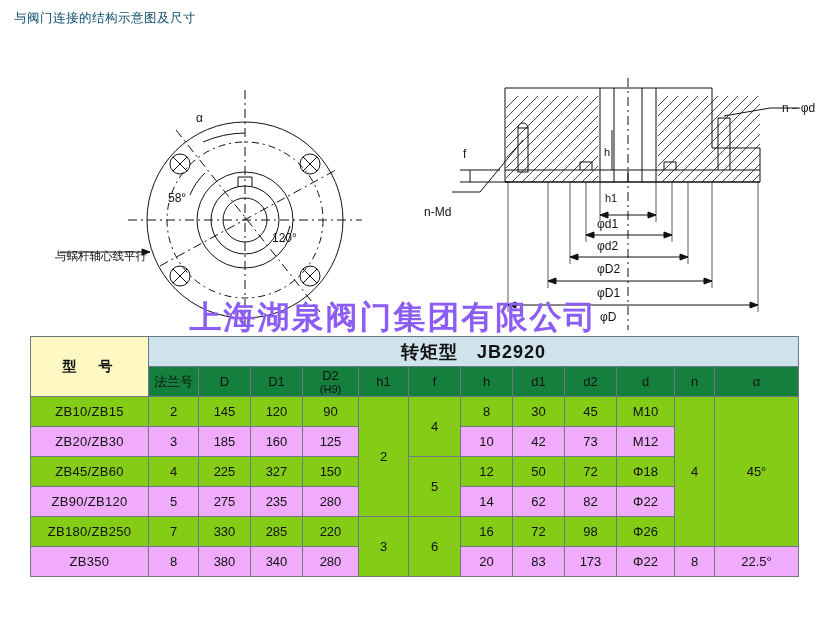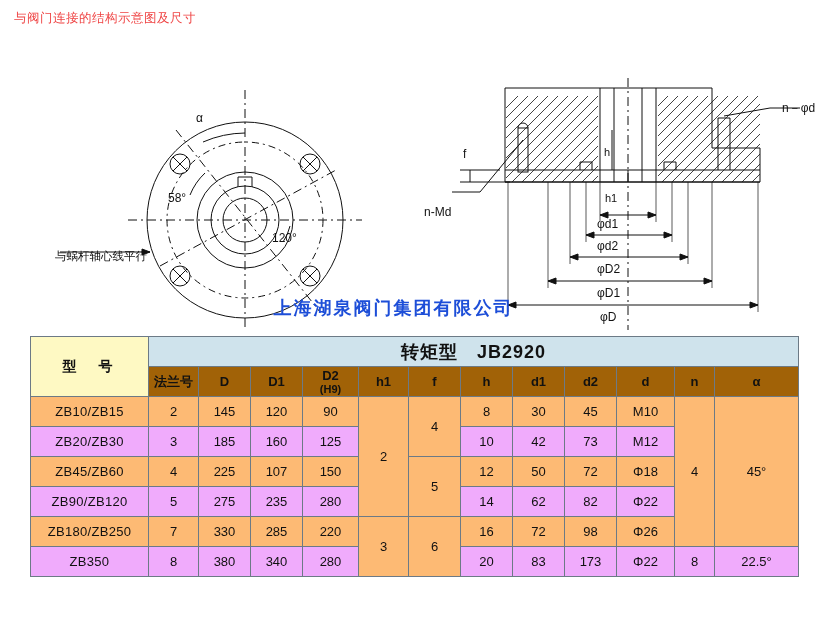--- a/index.html
+++ b/index.html
@@ -13,38 +13,38 @@
     width: 827px;
     height: 633px;
     overflow: hidden;
     background: #ffffff;
   }
   .caption {
     position: absolute;
     left: 14px;
     top: 10px;
     font-size: 12.5px;
-    color: #ef4444;
+    color: #0c4a6e;
     letter-spacing: 0.5px;
   }
   .diagram-area {
     position: absolute;
     left: 0;
     top: 30px;
     width: 827px;
     height: 300px;
   }
   .watermark {
     position: absolute;
     left: 0;
     top: 296px;
     width: 787px;
     text-align: center;
-    font-size: 18px;
-    color: #1d4ed8;
+    font-size: 32px;
+    color: #8b5cf6;
     font-weight: bold;
     letter-spacing: 2px;
     pointer-events: none;
   }
   
   .table-wrap {
     position: absolute;
     left: 30px;
     top: 336px;
     width: 768px;
@@ -57,40 +57,40 @@
     color: #111;
   }
   table.spec th, table.spec td {
     border: 1px solid #6c7a86;
     text-align: center;
     vertical-align: middle;
     padding: 0;
     height: 29px;
   }
   .hdr {
-    background: #a16207;
-    font-weight: bold;
+    background: #15803d;
+    font-weight: normal;
   }
   .hdr-title {
     background: #cfe3ec;
     font-weight: bold;
     font-size: 18px;
     letter-spacing: 1px;
   }
   .model-head {
     background: #fef9c3;
     font-weight: bold;
     font-size: 14px;
     letter-spacing: 4px;
   }
   .row-alt {
     background: #f0abfc;
   }
   .row-norm {
-    background: #fdba74;
+    background: #84cc16;
   }
   .model-cell {
     font-size: 13px;
     letter-spacing: 0.3px;
   }
   .small-sub {
     font-size: 11px;
   }
   svg text {
     font-family: "Liberation Sans", sans-serif;
@@ -362,21 +362,21 @@
           <td>10</td>
           <td>42</td>
           <td>73</td>
           <td>M12</td>
         </tr>
 
         <tr class="row-norm">
           <td class="model-cell">ZB45/ZB60</td>
           <td>4</td>
           <td>225</td>
-          <td>107</td>
+          <td>327</td>
           <td>150</td>
           <td rowspan="2">5</td>
           <td>12</td>
           <td>50</td>
           <td>72</td>
           <td>Φ18</td>
         </tr>
 
         <tr class="row-alt">
           <td class="model-cell">ZB90/ZB120</td>

